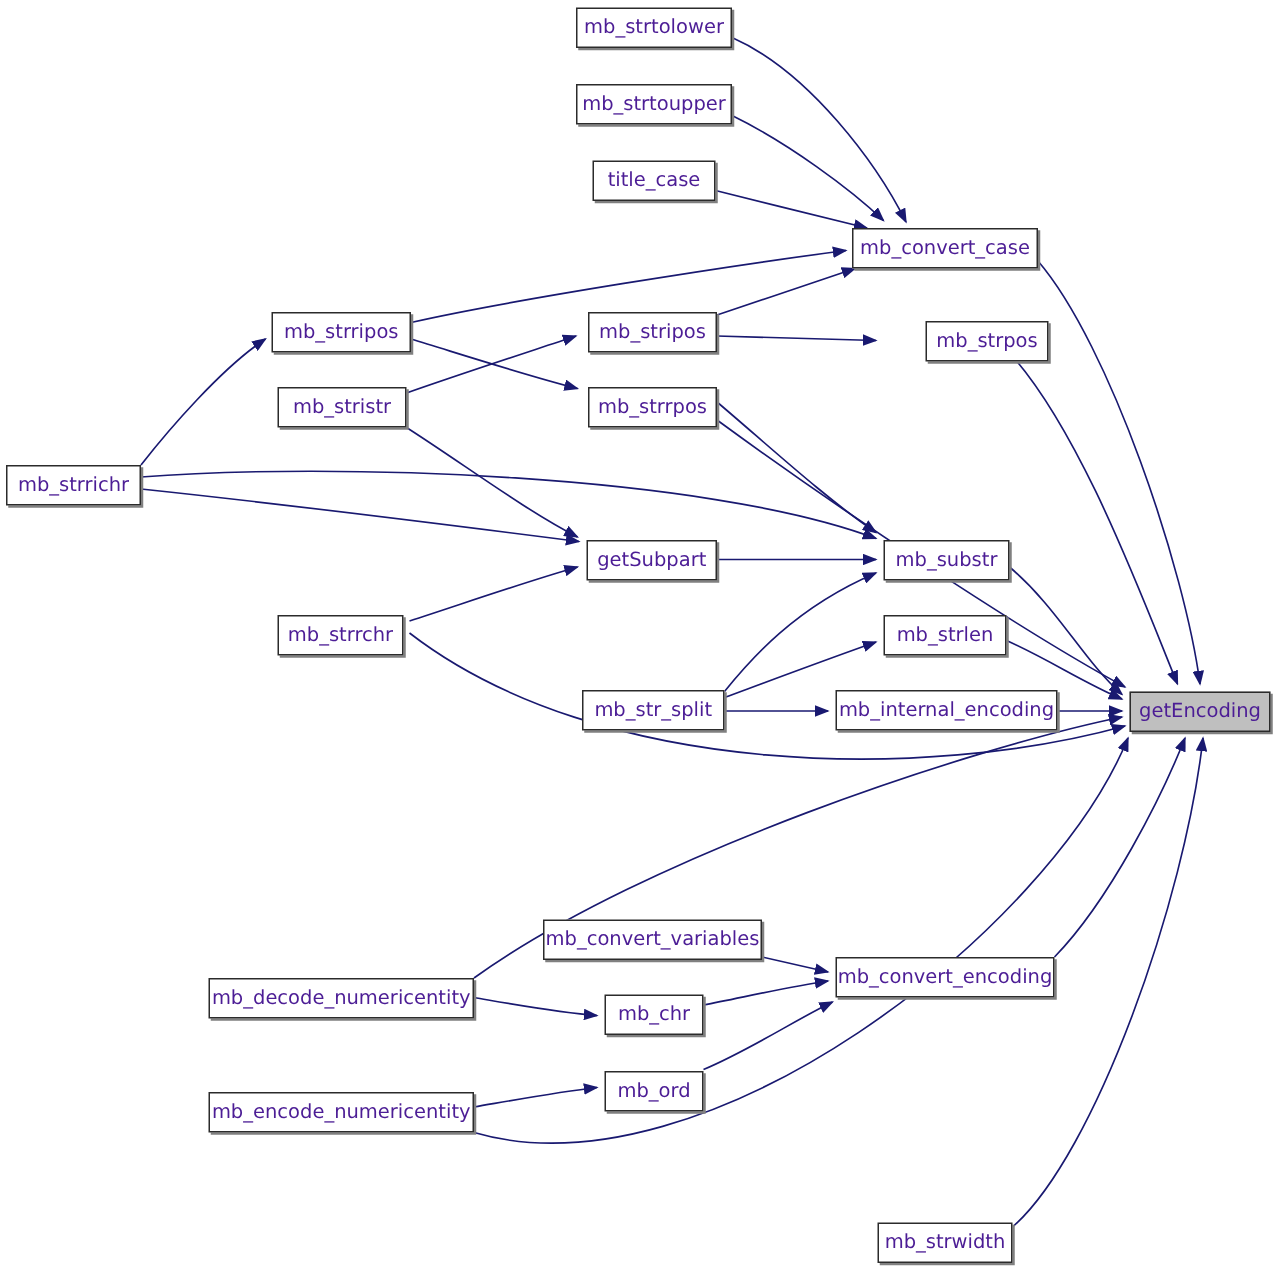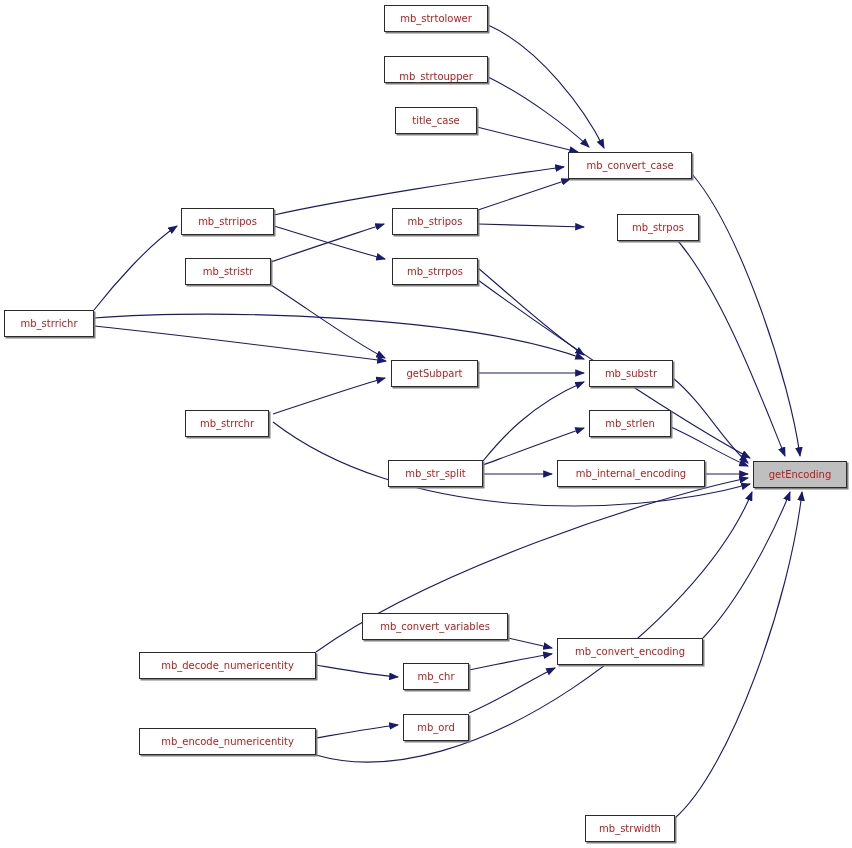--- a/index.html
+++ b/index.html
@@ -21,22 +21,22 @@
     top: 0;
     width: 852px;
     height: 848px;
     pointer-events: none;
   }
   .node {
     position: absolute;
     box-sizing: border-box;
     border: 1px solid #2b2b2b;
     background: #ffffff;
-    color: #b91c1c;
-    font-size: 10px;
+    color: #4c1d95;
+    font-size: 13px;
     line-height: 1;
     display: flex;
     align-items: center;
     justify-content: center;
     white-space: nowrap;
     box-shadow: 1.5px 1.5px 0 0 #808080;
     cursor: pointer;
   }
   .node.highlight {
     background: #bfbfbf;
@@ -89,21 +89,21 @@
         <path d="M316,755 C 470,800 700,620 752,492" fill="none" stroke="#191970" stroke-width="1.1" marker-end="url(#arrowhead)"></path>
         <path d="M469,713 C 500,700 530,680 555,668" fill="none" stroke="#191970" stroke-width="1.1" marker-end="url(#arrowhead)"></path>
         <path d="M703,638 C 740,600 775,530 790,492" fill="none" stroke="#191970" stroke-width="1.1" marker-end="url(#arrowhead)"></path>
         <path d="M675,818 C 730,770 790,600 802,492" fill="none" stroke="#191970" stroke-width="1.1" marker-end="url(#arrowhead)"></path>
       </g>
   </svg>
   <div id="node-group">
       <div class="node" style="left: 384px; top: 5px; width: 104px; height: 27px;">
         <span class="node-label">mb_strtolower</span>
       </div>
-      <div class="node" style="left: 384px; top: 56px; width: 104px; height: 27px; align-items: flex-end;">
+      <div class="node" style="left: 384px; top: 56px; width: 104px; height: 27px;">
         <span class="node-label">mb_strtoupper</span>
       </div>
       <div class="node" style="left: 395px; top: 107px; width: 82px; height: 27px;">
         <span class="node-label">title_case</span>
       </div>
       <div class="node" style="left: 568px; top: 152px; width: 124px; height: 27px;">
         <span class="node-label">mb_convert_case</span>
       </div>
       <div class="node" style="left: 181px; top: 208px; width: 93px; height: 27px;">
         <span class="node-label">mb_strripos</span>

